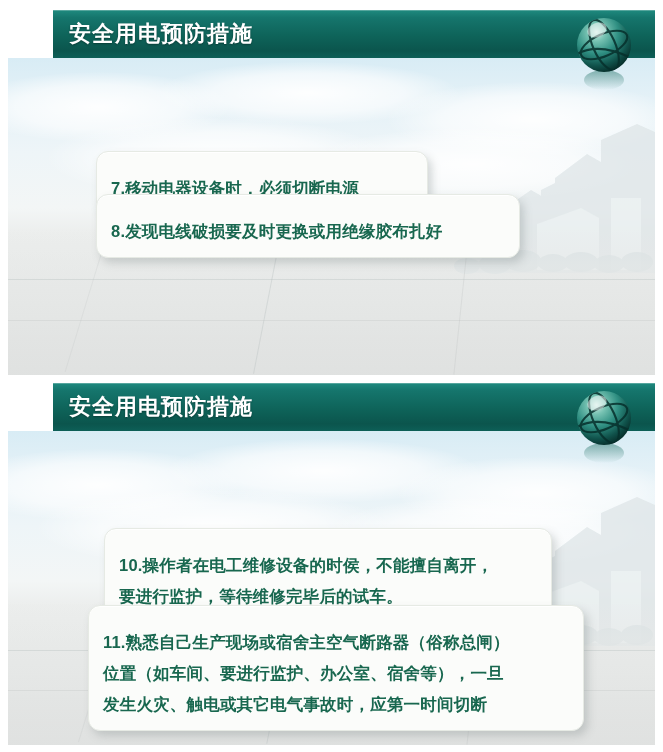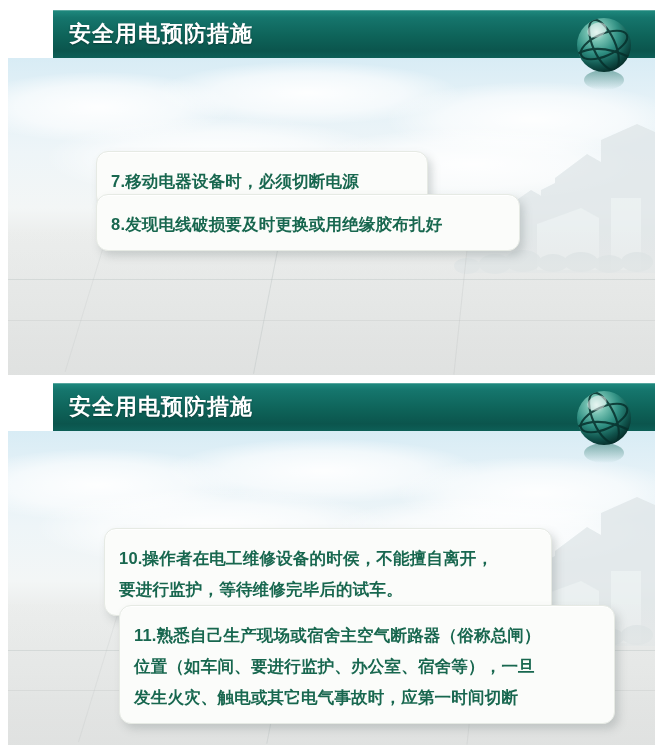--- a/index.html
+++ b/index.html
@@ -141,32 +141,32 @@
     background: #fbfcfa;
     border: 1px solid #e6eae4;
     border-radius: 12px;
     box-shadow: 4px 5px 9px rgba(120,130,130,0.30),
                 0 1px 0 rgba(255,255,255,0.9) inset;
     color: #18674f;
     font-size: 16.5px;
     font-weight: bold;
     line-height: 31px;
     letter-spacing: 0.2px;
-    padding: 14px 14px 10px 14px;
+    padding: 21px 14px 10px 14px;
     box-sizing: border-box;
   }
 
   
   #bubble-7  { left: 88px;  top: 93px;  width: 332px; }
   #bubble-8  { left: 88px;  top: 136px; width: 424px; }
   #bubble-9  { left: 88px;  top: 205px; width: 462px; }
 
   
   #bubble-10 { left: 96px;  top: 72px;  width: 448px; margin-top: 25px; }
-  #bubble-11 { left: 111px;  top: 174px; width: 496px; }
+  #bubble-11 { left: 80px;  top: 174px; width: 496px; }
 
   .bubble-line { display: block; white-space: nowrap; }
 </style>
 </head>
 <body>
 
 <div class="page">
 
   <div class="slide" id="slide-1">
 

